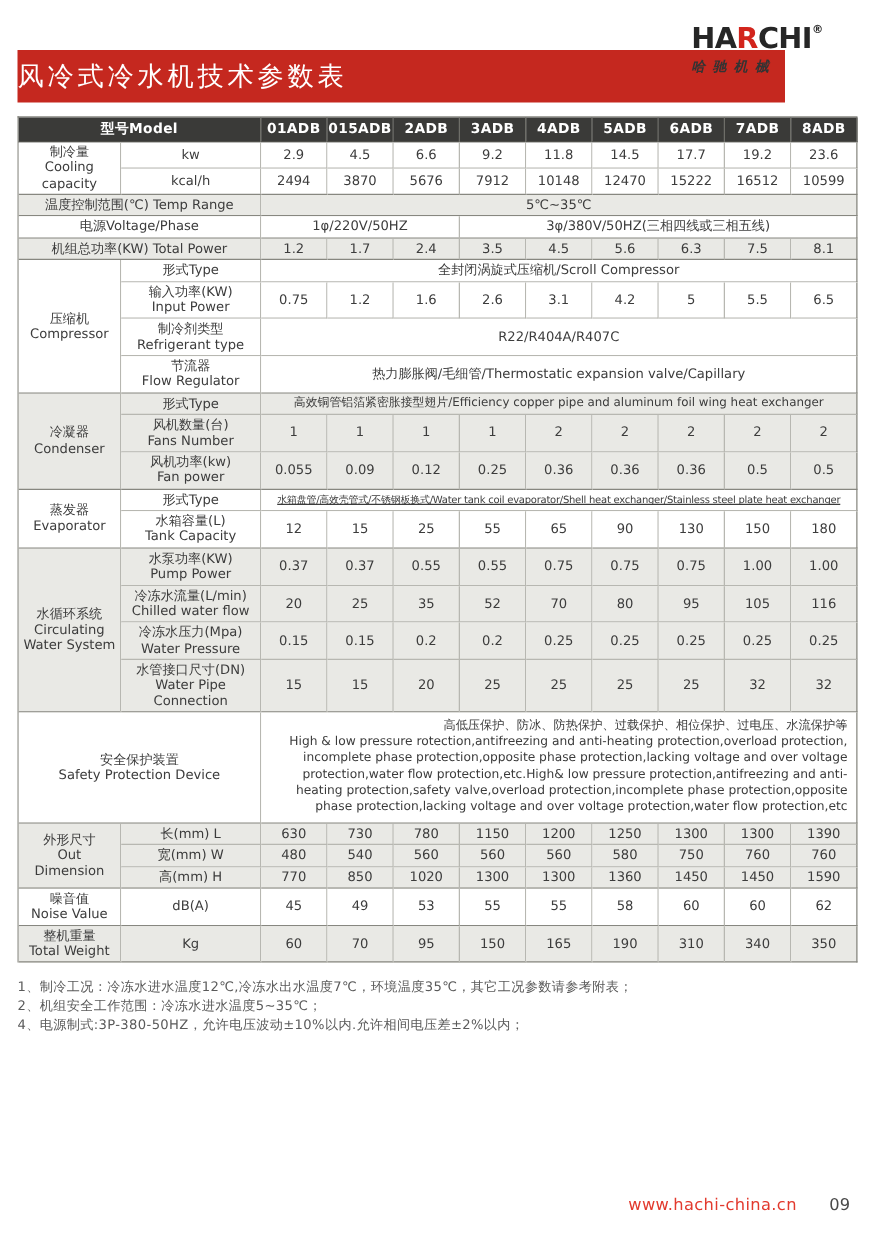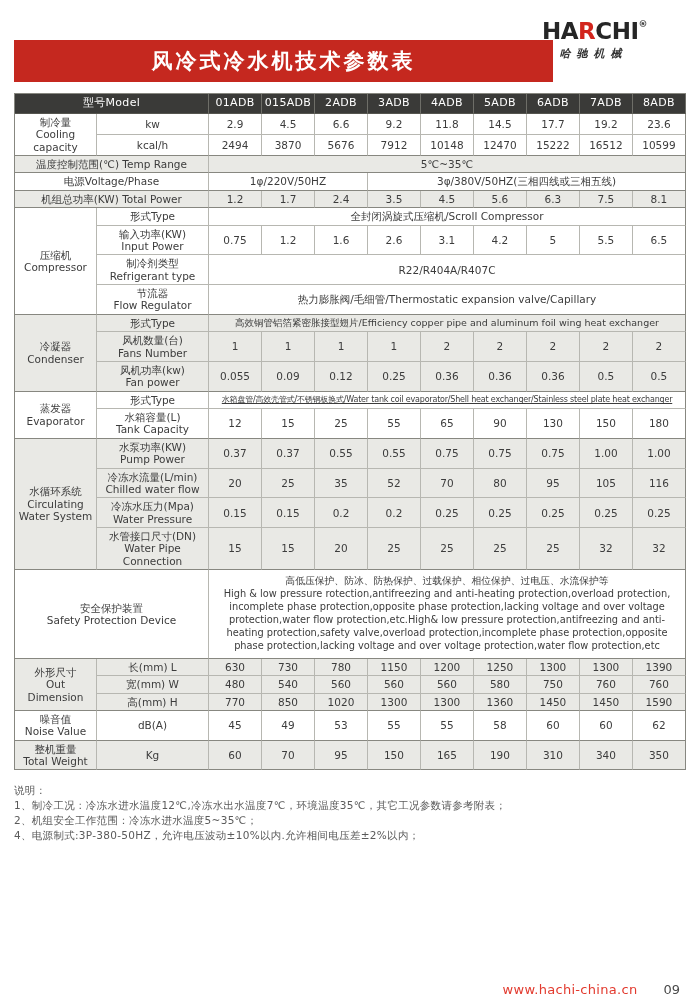--- a/index.html
+++ b/index.html
@@ -5,55 +5,55 @@
   * { margin:0; padding:0; box-sizing:border-box; }
   html,body { background:#ffffff; }
   body {
     width:700px; height:1001px;
     font-family:"DejaVu Sans","Liberation Sans",sans-serif;
     color:#3c3c3c;
   }
   .page { position:relative; width:700px; height:1001px; padding:16px 14px 0; overflow:hidden; background:#fff; }
 
   
-  .logo { position:absolute; top:20px; right:53px; text-align:center; }
+  .logo { position:absolute; top:20px; right:42px; text-align:left; }
   .wordmark { font-size:23px; font-weight:bold; color:#262626; line-height:1; letter-spacing:-0.5px; }
   .wordmark .red { color:#d2251d; }
   .reg { font-size:9px; vertical-align:top; font-weight:bold; }
   .logo-cn { margin-top:3px; font-size:11px; font-weight:bold; font-style:italic; letter-spacing:6px; color:#333; padding-right:2px; }
 
   
   .title { margin-top:88px; font-size:30px; font-weight:normal; color:#2d2d2d; letter-spacing:1px; line-height:1.25; }
   .subtitle { margin-top:4px; font-size:12.5px; color:#3a3a3a; letter-spacing:0.2px; }
 
-  .banner { margin-top:24px; width:539px; height:42px; background:#c5281f; color:#ffffff;
-            font-size:21px; font-weight:bold; letter-spacing:3px; text-align:center; line-height:42px; }
+  .banner { margin-top:24px; width:614px; height:42px; background:#c5281f; color:#ffffff;
+            font-size:21px; font-weight:normal; letter-spacing:3px; line-height:42px; }
 
   
   table.spec { margin-top:11px; width:672px; table-layout:fixed; border-collapse:separate; border-spacing:0;
                border-top:1px solid #878780; border-left:1px solid #878780; font-size:10.5px; }
   .spec th, .spec td { border-right:1px solid #b7b7b1; border-bottom:1px solid #b7b7b1;
                text-align:center; vertical-align:middle; padding:2px; white-space:pre-line; line-height:1.18; }
-  .spec thead th { background:#3a3a38; color:#ffffff; font-weight:normal; font-size:11px; padding:3px 0;
+  .spec thead th { background:#3a3a38; color:#ffffff; font-weight:bold; font-size:11px; padding:3px 0;
                border-right-color:#6e6e68; border-bottom-color:#55554f; letter-spacing:0.3px; }
   tr.bg-g td { background:#e9e9e5; }
   tr.bg-w td { background:#ffffff; }
   tr.end td { border-bottom-color:#878780; }
   .spec td.grp { border-bottom-color:#878780; }
   .spec td:last-child { border-right-color:#878780; }
   .spec td.sm { font-size:9.5px; }
   .spec td.xs { font-size:8px; letter-spacing:-0.2px;text-decoration:underline; }
-  .spec td.left { text-align:center; padding:5px 7px; line-height:1.32; font-size:9.8px; }
+  .spec td.left { text-align:right; padding:5px 7px; line-height:1.32; font-size:9.8px; }
 
   
   .notes { margin-top:13px; font-size:10.5px; color:#5a5a5a; line-height:1.42; letter-spacing:0.3px; }
   .note-line { white-space:nowrap; }
 
   
-  .footer { position:absolute; right:20px; bottom:4px; display:flex; align-items:baseline; gap:26px; }
+  .footer { position:absolute; right:20px; bottom:29px; display:flex; align-items:baseline; gap:26px; }
   .website { color:#e23a2e; font-size:13px; letter-spacing:0.3px; }
   .pagenum { color:#4a4a4a; font-size:13px; }
 </style>
 </head>
 <body>
 
 <div class="page">
 
   <div class="logo">
     <div class="wordmark"><span>HA</span><span class="red">R</span><span>CHI</span><span class="reg">®</span></div>
@@ -343,21 +343,20 @@
           <td>165</td>
           <td>190</td>
           <td>310</td>
           <td>340</td>
           <td>350</td>
         </tr>
       </tbody>
     </table>
 
   <div class="notes">
-    <div class="note-line">说明：</div>
     <div>
         <div class="note-line">1、制冷工况：冷冻水进水温度12℃,冷冻水出水温度7℃，环境温度35℃，其它工况参数请参考附表；</div>
         <div class="note-line">2、机组安全工作范围：冷冻水进水温度5~35℃；</div>
         <div class="note-line">4、电源制式:3P-380-50HZ，允许电压波动±10%以内.允许相间电压差±2%以内；</div>
       </div>
   </div>
 
   <div class="footer">
     <span class="website">www.hachi-china.cn</span>
     <span class="pagenum">09</span>

